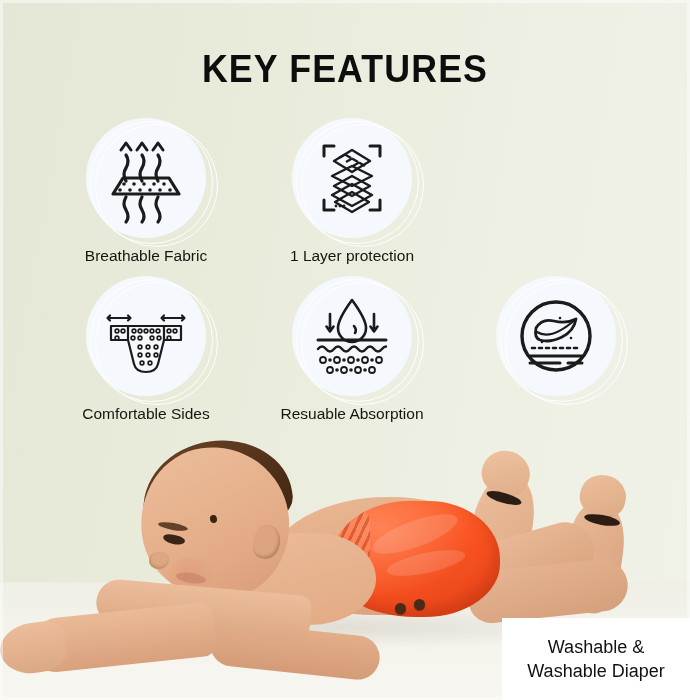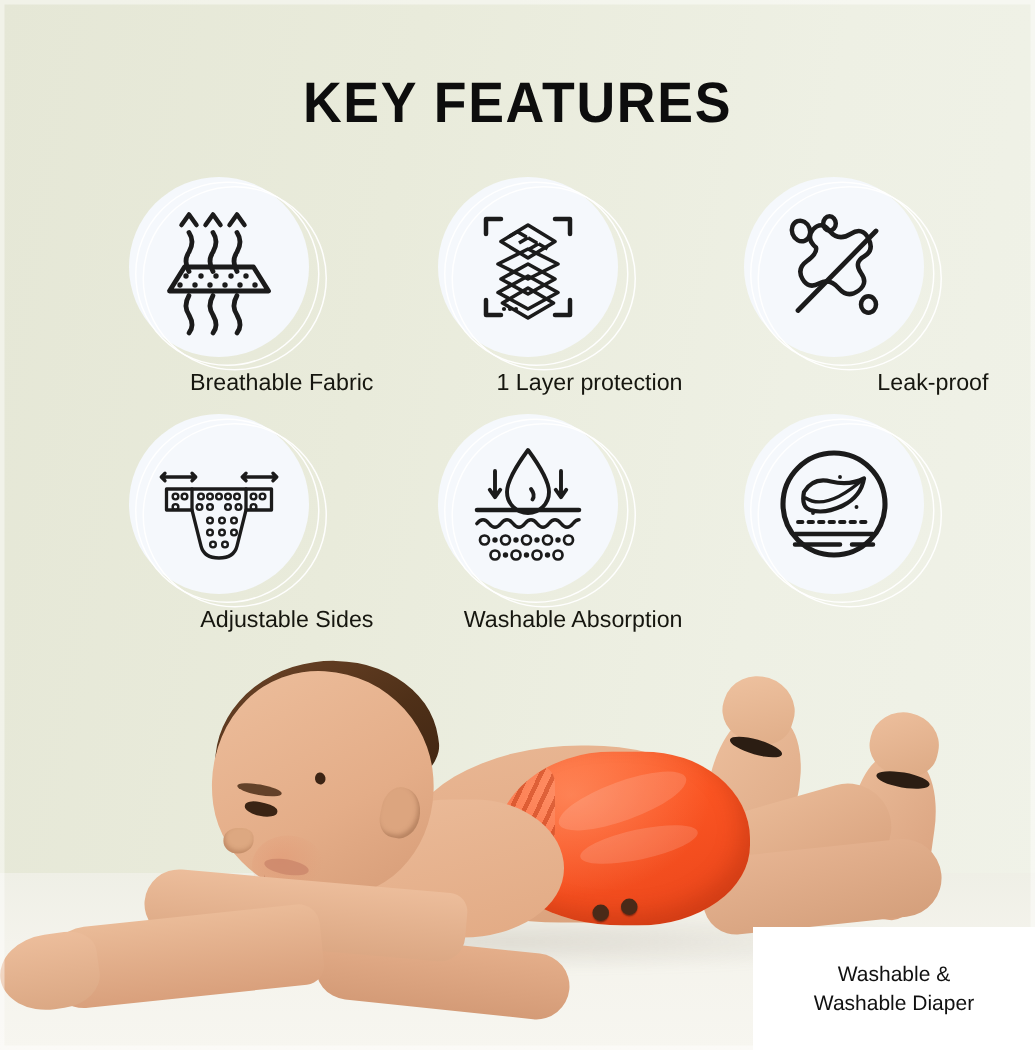--- a/index.html
+++ b/index.html
@@ -52,21 +52,21 @@
     z-index: 20;
   }
   .frow {
     position: relative;
     height: 158px;
   }
   .feature {
     position: absolute;
     top: 0;
     width: 206px;
-    text-align: right;
+    text-align: center;
   }
   .feature.c0 { left: 43px; }
   .feature.c1 { left: 249px; }
   .feature.c2 { left: 453px; }
 
   .circle-wrap {
     position: relative;
     width: 120px;
     height: 120px;
     margin: 0 auto;
@@ -374,21 +374,21 @@
     width: 188px;
     height: 82px;
     background: #ffffff;
     z-index: 40;
     display: flex;
     align-items: center;
     justify-content: center;
   }
   .caption-text {
     text-align: center;
-    font-size: 14px;
+    font-size: 18px;
     line-height: 1.35;
     color: #111111;
     font-family: "Liberation Sans", sans-serif;
   }
 </style>
 </head>
 <body>
 
 <div class="poster">
 
@@ -459,37 +459,20 @@
             <g fill="#1b1b1b">
               <circle cx="44" cy="88" r="1.4"></circle>
                 <circle cx="48" cy="88" r="1.4"></circle>
                 <circle cx="52" cy="88" r="1.4"></circle>
             </g>
           </svg>
         </div>
         <div class="flabel">1 Layer protection</div>
       </div>
 
-      <div class="feature c2">
-        <div class="circle-wrap">
-          <div class="circle"></div>
-          <div class="ring r1"></div>
-          <div class="ring r2"></div>
-          <svg class="icon-svg" viewBox="0 0 120 120">
-            <g fill="none" stroke="#1b1b1b" stroke-width="3" stroke-linecap="round" stroke-linejoin="round">
-              <path d="M48 47 q-7 -6 -2 -12 q6 -6 11 1 q6 7 14 2 q8 -5 12 3 q4 8 -3 12 q-7 4 -2 11 q5 7 -2 12 q-7 5 -13 -2 q-6 -7 -13 -3 q-7 4 -11 -3 q-4 -7 3 -12 q7 -5 6 -9 z"></path>
-              <ellipse cx="38" cy="36" rx="6" ry="7" transform="rotate(-20 38 36)"></ellipse>
-              <ellipse cx="57" cy="31" rx="4.2" ry="4.8"></ellipse>
-              <ellipse cx="83" cy="85" rx="5" ry="5.5"></ellipse>
-              <path d="M36 89 L88 36" stroke-width="3.2"></path>
-            </g>
-          </svg>
-        </div>
-        <div class="flabel">Leak-proof</div>
-      </div>
 
     </div>
 
     <div class="frow">
 
       <div class="feature c0">
         <div class="circle-wrap">
           <div class="circle"></div>
           <div class="ring r1"></div>
           <div class="ring r2"></div>
@@ -520,21 +503,21 @@
                 <circle cx="62" cy="71" r="1.9"></circle>
                 <circle cx="70" cy="71" r="1.9"></circle>
               <circle cx="54" cy="79" r="1.9"></circle>
                 <circle cx="62" cy="79" r="1.9"></circle>
                 <circle cx="70" cy="79" r="1.9"></circle>
               <circle cx="56" cy="87" r="1.9"></circle>
                 <circle cx="64" cy="87" r="1.9"></circle>
             </g>
           </svg>
         </div>
-        <div class="flabel">Adjustable Sides</div>
+        <div class="flabel">Comfortable Sides</div>
       </div>
 
       <div class="feature c1">
         <div class="circle-wrap">
           <div class="circle"></div>
           <div class="ring r1"></div>
           <div class="ring r2"></div>
           <svg class="icon-svg" viewBox="0 0 120 120">
             <g fill="none" stroke="#1b1b1b" stroke-width="2.6" stroke-linecap="round" stroke-linejoin="round">
               <path d="M60 24 q14 19 14 28 a14 14 0 0 1 -28 0 q0 -9 14 -28 Z"></path>
@@ -559,21 +542,21 @@
               <circle cx="38" cy="84" r="1.8"></circle>
                 <circle cx="52" cy="84" r="1.8"></circle>
               <circle cx="66" cy="84" r="1.8"></circle>
                 <circle cx="80" cy="84" r="1.8"></circle>
               <circle cx="45" cy="94" r="1.8"></circle>
                 <circle cx="59" cy="94" r="1.8"></circle>
                 <circle cx="73" cy="94" r="1.8"></circle>
             </g>
           </svg>
         </div>
-        <div class="flabel">Washable Absorption</div>
+        <div class="flabel">Resuable Absorption</div>
       </div>
 
       <div class="feature c2">
         <div class="circle-wrap">
           <div class="circle"></div>
           <div class="ring r1"></div>
           <div class="ring r2"></div>
           <svg class="icon-svg" viewBox="0 0 120 120">
             <g fill="none" stroke="#1b1b1b" stroke-linecap="round" stroke-linejoin="round">
               <circle cx="60" cy="60" r="34" stroke-width="3.4"></circle>

